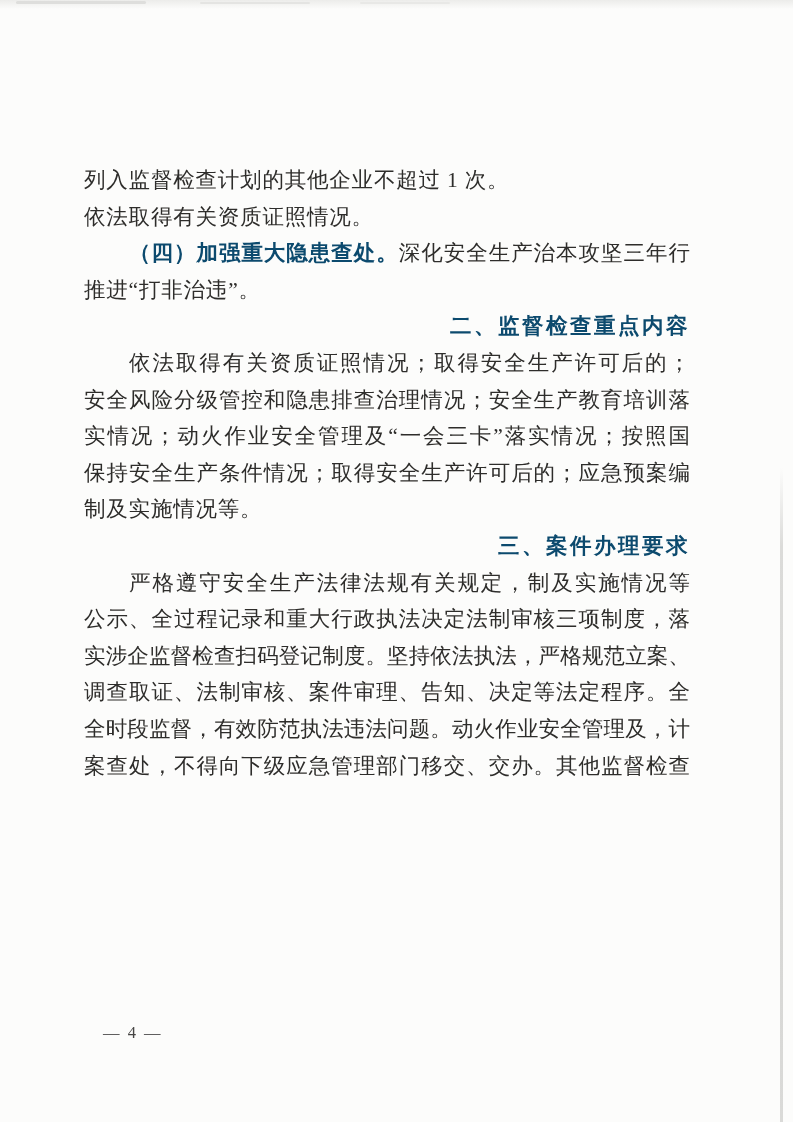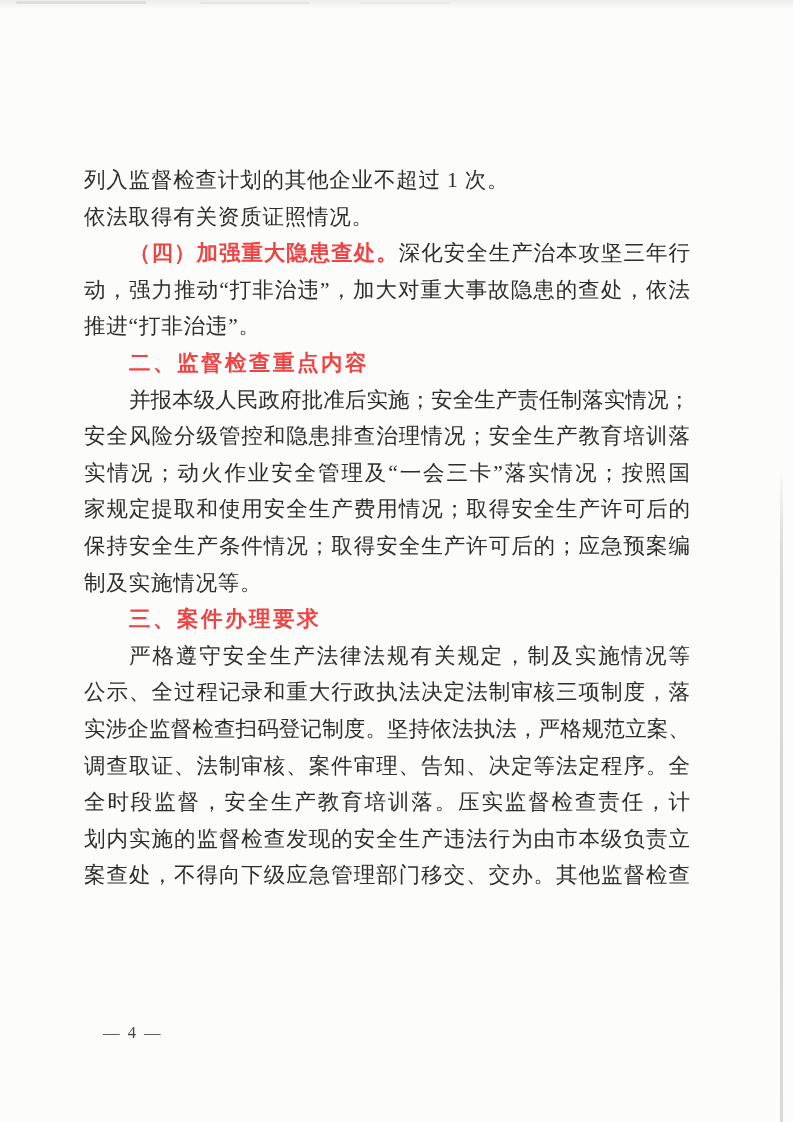--- a/index.html
+++ b/index.html
@@ -39,22 +39,23 @@
     letter-spacing:0;
     text-align:justify;
     text-align-last:justify;
   }
   .line.indent{padding-left:45px;}
   .line.heading{
     font-family:"Liberation Sans","DejaVu Sans",sans-serif;
     font-weight:bold;
     letter-spacing:2.5px;
     color:#262626;
+    text-align:right;
   }
-  .run-bold{font-weight:bold;color:#ef4444;font-family:Liberation Mono, monospace;}
+  .run-bold{font-weight:bold;color:#0c4a6e;font-family:Liberation Mono, monospace;}
   
   .footer-page-number{
     position:absolute;left:103px;top:1022px;
     font-size:16.5px;line-height:22px;
     color:#454443;
     letter-spacing:2px;
     font-family:"Liberation Serif","DejaVu Serif",serif;
   }
 </style>
 </head>
@@ -64,33 +65,30 @@
   <div class="scan-top"></div>
   <div class="scan-top-seg1"></div>
   <div class="scan-top-seg2"></div>
   <div class="scan-top-seg3"></div>
   <div class="scan-right"></div>
 
   <div class="text-block">
       <div class="line"><span class="run">列入监督检查计划的其他企业不超过 1 次。</span></div>
       <div class="line"><span class="run">依法取得有关资质证照情况。</span></div>
       <div class="line indent justify"><span class="run-bold">（四）加强重大隐患查处。</span><span class="run">深化安全生产治本攻坚三年行</span></div>
-      <div class="line justify"><span class="run">动，强力推动“打非治违”，加大对重大事故隐患的查处，依法</span></div>
       <div class="line"><span class="run">推进“打非治违”。</span></div>
       <div class="line indent heading"><span class="run-bold">二、监督检查重点内容</span></div>
-      <div class="line indent justify"><span class="run">并报本级人民政府批准后实施；安全生产责任制落实情况；</span></div>
+      <div class="line indent justify"><span class="run">依法取得有关资质证照情况；取得安全生产许可后的；</span></div>
       <div class="line justify"><span class="run">安全风险分级管控和隐患排查治理情况；安全生产教育培训落</span></div>
       <div class="line justify"><span class="run">实情况；动火作业安全管理及“一会三卡”落实情况；按照国</span></div>
-      <div class="line justify"><span class="run">家规定提取和使用安全生产费用情况；取得安全生产许可后的</span></div>
       <div class="line justify"><span class="run">保持安全生产条件情况；取得安全生产许可后的；应急预案编</span></div>
       <div class="line"><span class="run">制及实施情况等。</span></div>
       <div class="line indent heading"><span class="run-bold">三、案件办理要求</span></div>
       <div class="line indent justify"><span class="run">严格遵守安全生产法律法规有关规定，制及实施情况等</span></div>
       <div class="line justify"><span class="run">公示、全过程记录和重大行政执法决定法制审核三项制度，落</span></div>
       <div class="line justify"><span class="run">实涉企监督检查扫码登记制度。坚持依法执法，严格规范立案、</span></div>
       <div class="line justify"><span class="run">调查取证、法制审核、案件审理、告知、决定等法定程序。全</span></div>
-      <div class="line justify"><span class="run">全时段监督，安全生产教育培训落。压实监督检查责任，计</span></div>
-      <div class="line justify"><span class="run">划内实施的监督检查发现的安全生产违法行为由市本级负责立</span></div>
+      <div class="line justify"><span class="run">全时段监督，有效防范执法违法问题。动火作业安全管理及，计</span></div>
       <div class="line justify"><span class="run">案查处，不得向下级应急管理部门移交、交办。其他监督检查</span></div>
     </div>
 
   <div class="footer-page-number">— 4 —</div>
 </div>
 
 </body></html>

